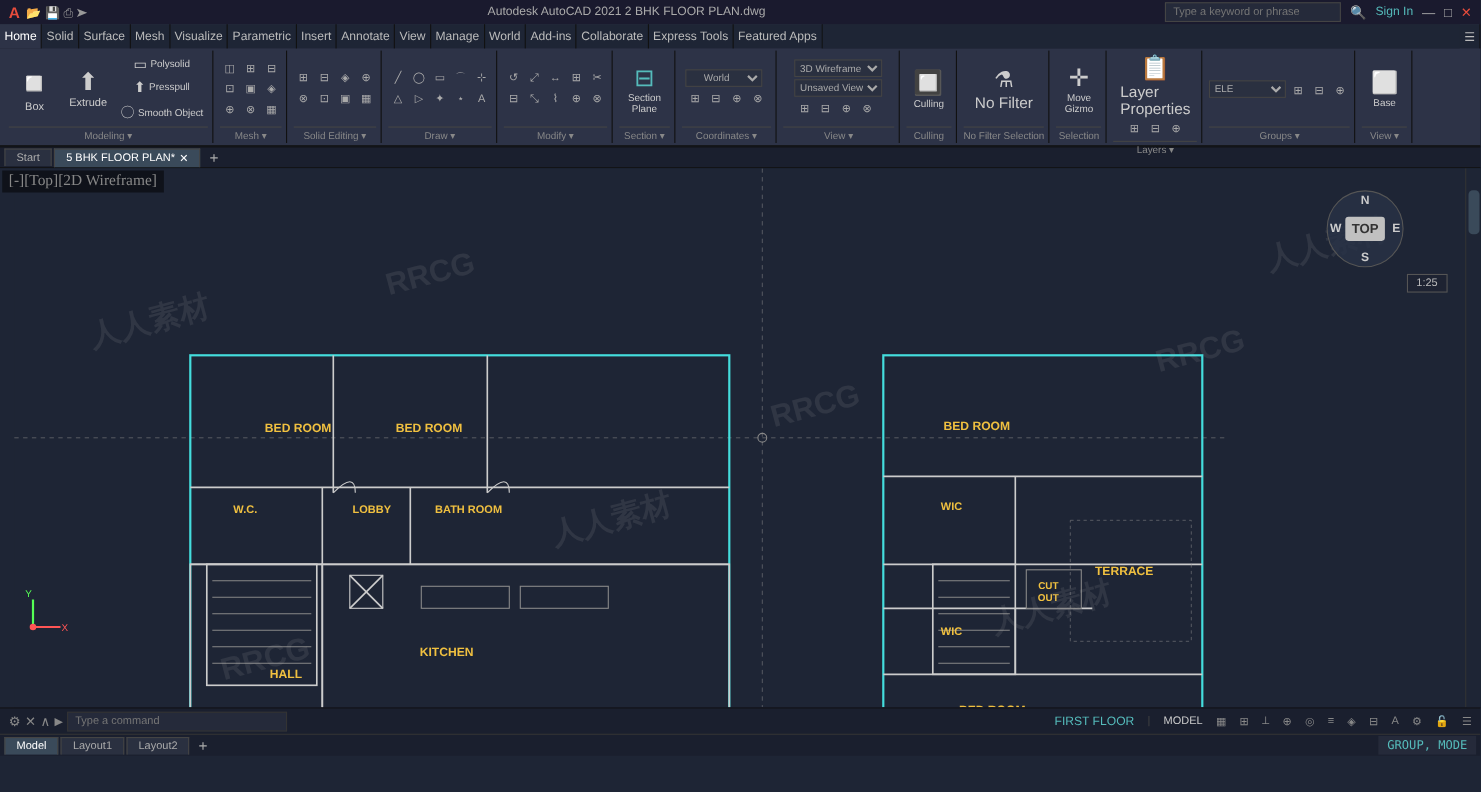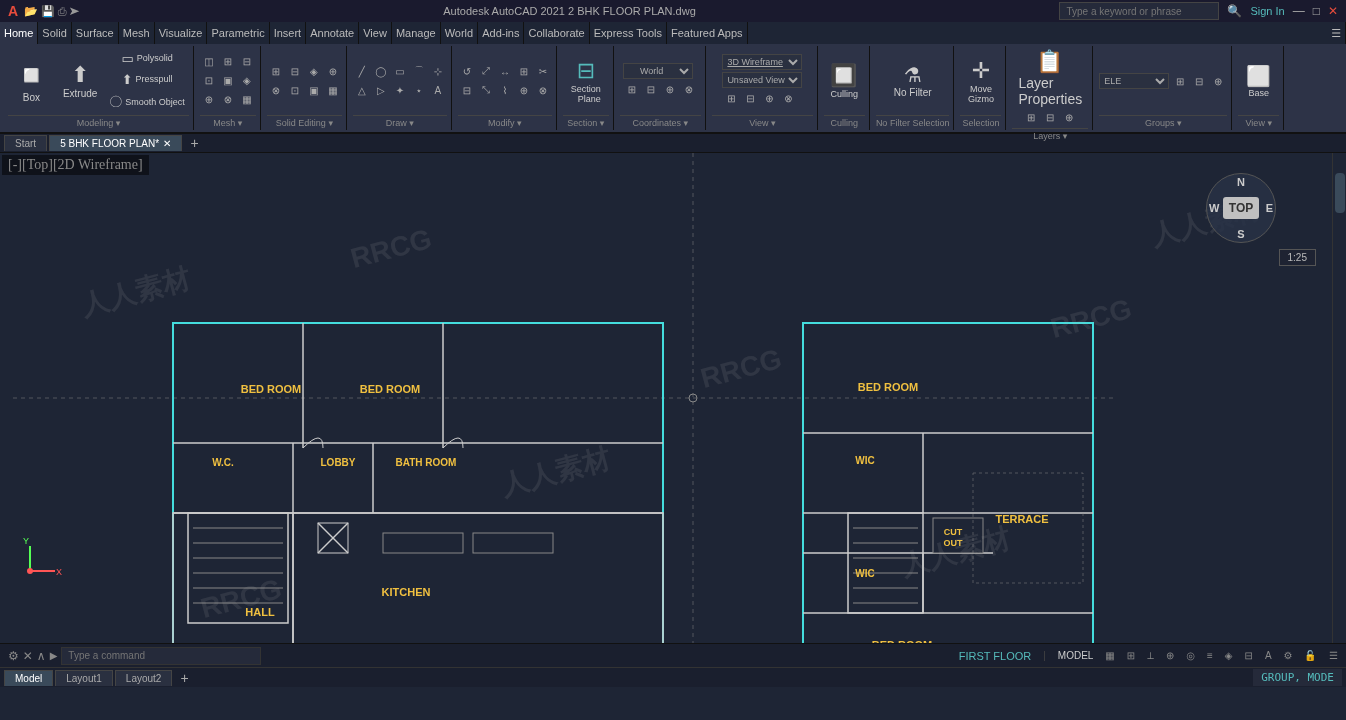--- a/index.html
+++ b/index.html
@@ -445,21 +445,21 @@
           <div class="sm-btn">⊗</div>
         </div>
       </div>
       <div class="ribbon-group-label">Modify ▾</div>
     </div>
 
     <div class="ribbon-group" style="min-width:55px;">
       <div class="ribbon-group-items">
         <div class="ribbon-btn-large">
           <div style="font-size:22px;color:#5bb;">⊟</div>
-          <div style="font-size:9px;text-align:right;color:#ccc;">Section<br>Plane</div>
+          <div style="font-size:9px;text-align:center;color:#ccc;">Section<br>Plane</div>
         </div>
       </div>
       <div class="ribbon-group-label">Section ▾</div>
     </div>
 
     <div class="ribbon-group" style="min-width:90px;">
       <div class="ribbon-group-items">
         <div style="display:flex;flex-direction:column;gap:2px;">
           <div style="display:flex;align-items:center;gap:3px;">
             <select style="background:#2a3040;border:1px solid #444;color:#aaa;font-size:9px;height:16px;width:70px;padding-left:12px;">
@@ -474,21 +474,21 @@
           </div>
         </div>
       </div>
       <div class="ribbon-group-label">Coordinates ▾</div>
     </div>
 
     <div class="ribbon-group" style="min-width:110px;">
       <div class="ribbon-group-items">
         <div style="display:flex;flex-direction:column;gap:2px;width:100%;">
           <div style="display:flex;align-items:center;gap:2px;">
-            <select style="background:#2a3040;border:1px solid #444;color:#aaa;font-size:9px;height:16px;width:80px;text-decoration:underline;">
+            <select style="background:#2a3040;border:1px solid #444;color:#aaa;font-size:9px;height:16px;width:80px;">
               <option>3D Wireframe</option>
             </select>
           </div>
           <div style="display:flex;align-items:center;gap:2px;">
             <select style="background:#2a3040;border:1px solid #444;color:#aaa;font-size:9px;height:16px;width:80px;">
               <option>Unsaved View</option>
             </select>
           </div>
           <div style="display:flex;gap:1px;">
             <div class="sm-btn">⊞</div>
@@ -508,21 +508,21 @@
           <div style="font-size:9px;color:#ccc;">Culling</div>
         </div>
       </div>
       <div class="ribbon-group-label">Culling</div>
     </div>
 
     <div class="ribbon-group" style="min-width:55px;">
       <div class="ribbon-group-items">
         <div class="ribbon-btn-large">
           <div style="font-size:20px;">⚗</div>
-          <div style="font-size:10px;color:#ccc;text-align:center;">No Filter</div>
+          <div style="font-size:14px;color:#ccc;text-align:center;">No Filter</div>
         </div>
       </div>
       <div class="ribbon-group-label">No Filter Selection</div>
     </div>
 
     <div class="ribbon-group" style="min-width:50px;">
       <div class="ribbon-group-items">
         <div class="ribbon-btn-large">
           <div style="font-size:22px;">✛</div>
           <div style="font-size:9px;color:#ccc;text-align:center;">Move<br>Gizmo</div>

